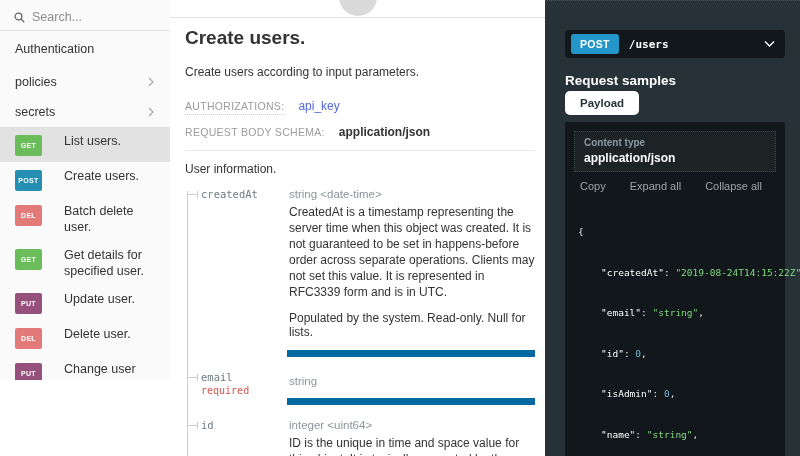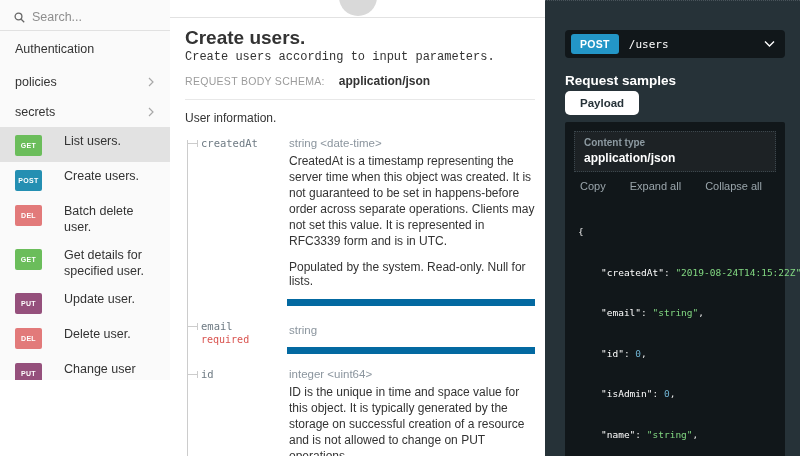--- a/index.html
+++ b/index.html
@@ -68,21 +68,21 @@
     position:relative; overflow:hidden;
   }
   .mid-topline { position:absolute; left:0; right:0; top:17px; border-top:1px solid #e2e2e2; }
   .mid-circle {
     position:absolute; top:-22px; left:50%; transform:translateX(-50%);
     width:38px; height:38px; border-radius:50%;
     background:#d9d9d9; z-index:2;
   }
   .mid-content { padding:27px 10px 0 15px; }
   .page-title { font-size:19px; font-weight:bold; color:#333; }
-  .page-desc { margin-top:1px; font-size:12px; color:#333;font-family:Liberation Mono, monospace; }
+  .page-desc { margin-top:16px; font-size:12px; color:#333; }
   .kv-row { display:flex; align-items:baseline; gap:14px; margin-top:20px; }
   .kv-label {
     font-size:10.5px; color:#9b9b9b; letter-spacing:.3px;
     border-bottom:1px dotted #c9c9c9; padding-bottom:2px;
   }
   .kv-link { font-size:12px; color:#5568d8; cursor:pointer; }
   .kv-value { font-size:12px; color:#333; font-weight:bold; }
   .schema-row { border-bottom:1px solid #e8e8e8; padding-bottom:10px; margin-top:10px; }
   .schema-title { margin-top:11px; font-size:12px; color:#333; }
   .ftable { margin-top:9px; position:relative; padding-left:16px; }
@@ -118,21 +118,21 @@
     background:#11171a; border-radius:4px;
     display:flex; align-items:center; padding:0 10px 0 6px;
     cursor:pointer;
   }
   .method-pill {
     background:#2396c7; color:#fff; font-size:10.5px; font-weight:bold;
     padding:4px 9px; border-radius:3px; letter-spacing:.3px;
   }
   .endpoint-path {
     margin-left:10px; color:#ffffff;
-    font-family:"DejaVu Sans Mono", monospace; font-size:11px;
+    font-family:"DejaVu Sans Mono", monospace; font-size:11px;font-weight:bold;
   }
   .endpoint-chevron { margin-left:auto; display:flex; }
   .panel-heading { margin-top:15px; font-size:13.5px; font-weight:bold; color:#ffffff; }
   .payload-tab {
     display:inline-block; margin-top:3px;
     background:#ffffff; color:#263238;
     font-size:11.5px; font-weight:bold;
     padding:6px 15px; border-radius:5px; cursor:pointer;
   }
   .code-panel {
@@ -221,20 +221,24 @@
 </nav>
 
 <main class="middle">
   <div class="mid-circle"></div>
   <div class="mid-topline"></div>
 
   <div class="mid-content">
     <h1 class="page-title">Create users.</h1>
     <p class="page-desc">Create users according to input parameters.</p>
 
+    <div class="kv-row">
+      <span class="kv-label">AUTHORIZATIONS:</span>
+      <span class="kv-link">api_key</span>
+    </div>
 
     <div class="kv-row schema-row">
       <span class="kv-label" style="border-bottom:none;">REQUEST BODY SCHEMA:</span>
       <span class="kv-value">application/json</span>
     </div>
 
     <p class="schema-title">User information.</p>
 
     <div class="ftable">
 

